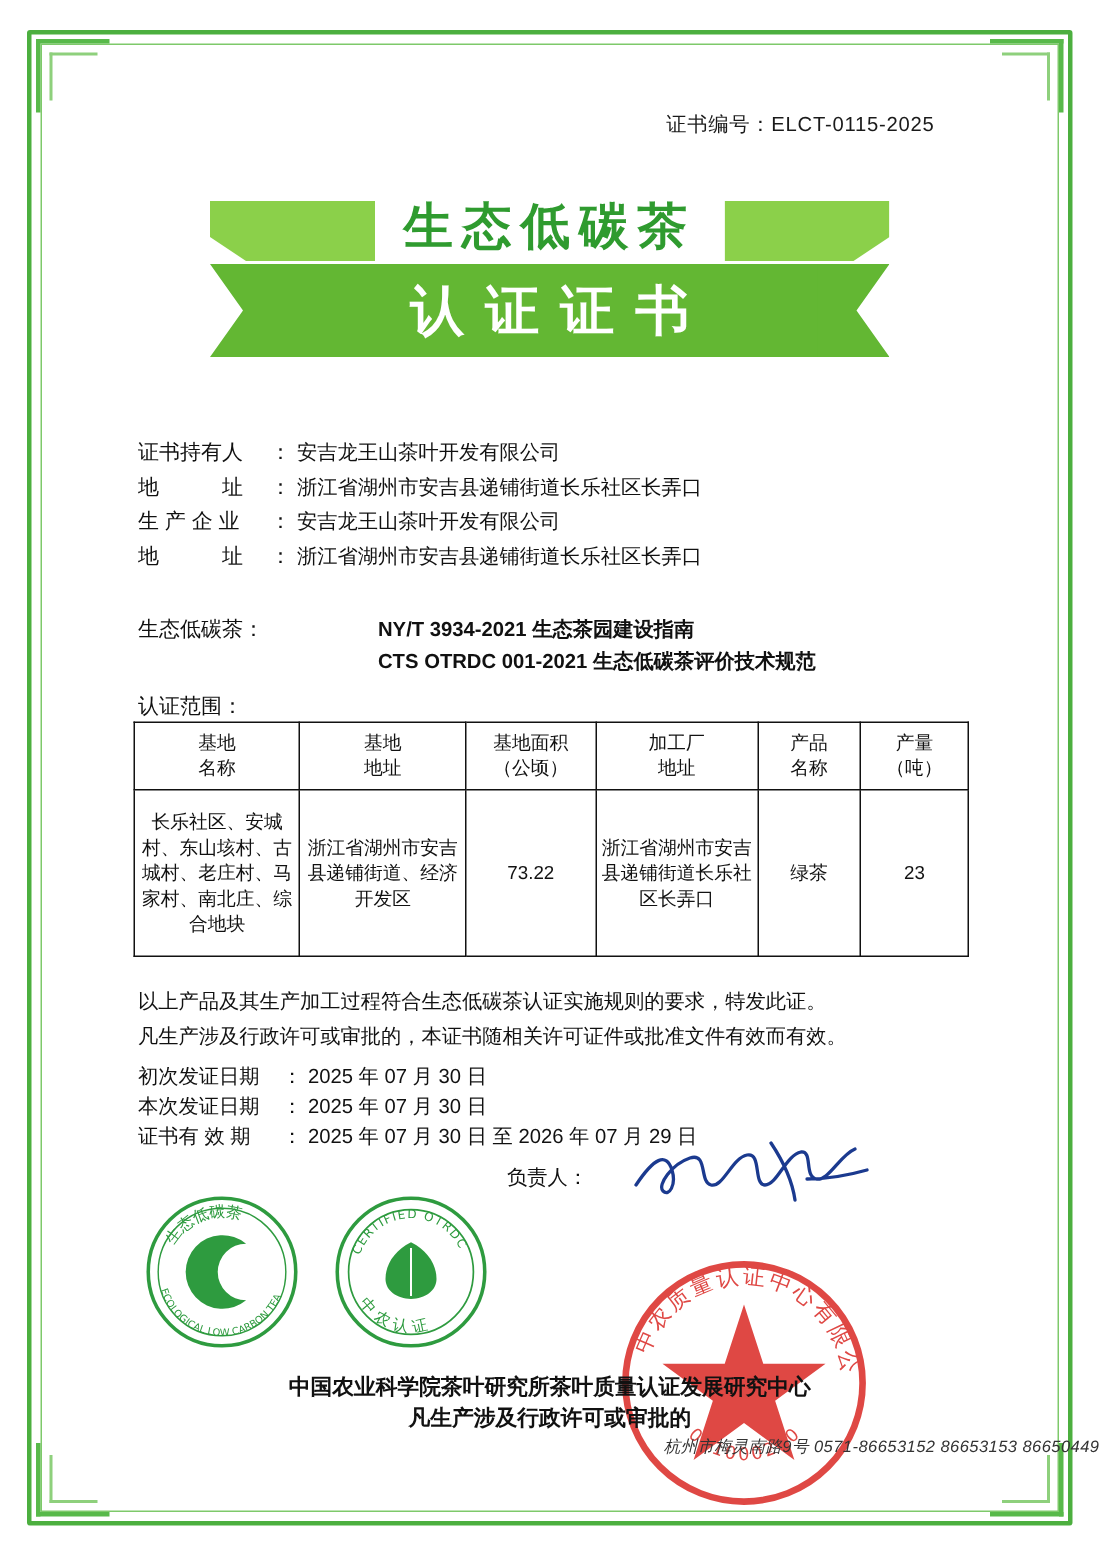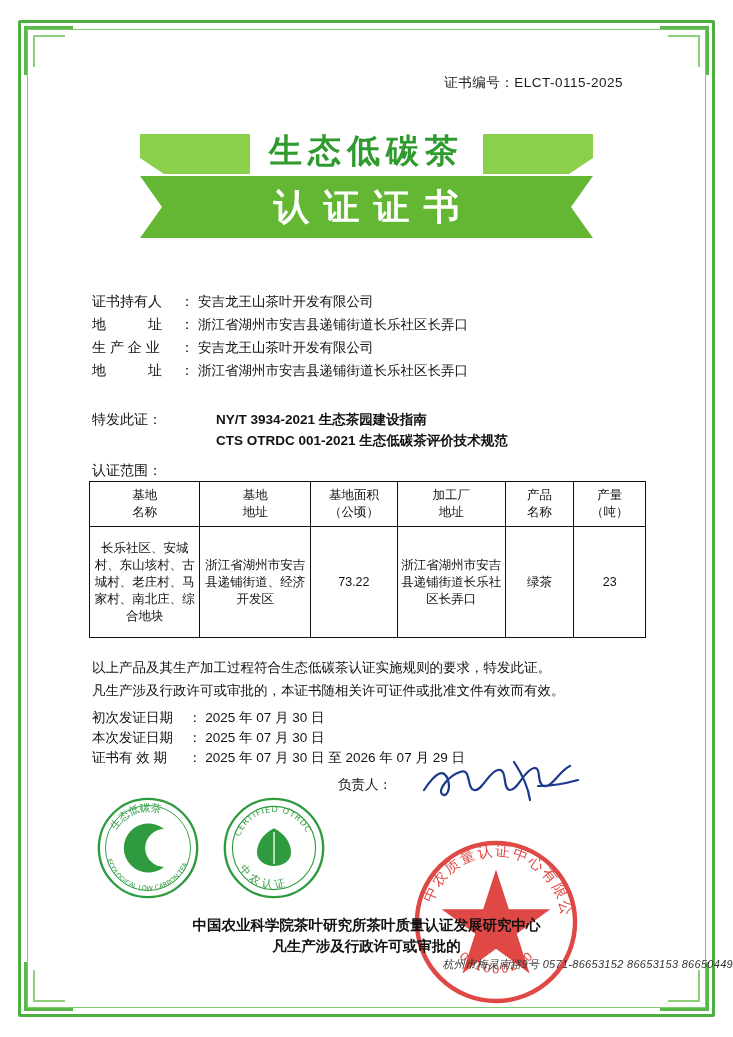--- a/index.html
+++ b/index.html
@@ -169,21 +169,21 @@
     left: 0;
     top: 0;
     width: 92px;
     font-weight: normal;
   }
   .basis-lines {
     margin-left: 124px;
     font-weight: bold;
     font-size: 13.5px;
   }
-  .basis-lines div { white-space: nowrap; }
+  .basis-lines div { white-space: nowrap; margin-left: 36px; }
 
   
   .scope-title {
     position: absolute;
     top: 462px;
     left: 92px;
     font-size: 14px;
     text-align: center;
   }
   table.scope {
@@ -334,21 +334,21 @@
       <span class="info-value">安吉龙王山茶叶开发有限公司</span>
     </div>
     <div class="info-row">
       <span class="info-label">地　　　址</span>
       <span class="info-colon">：</span>
       <span class="info-value">浙江省湖州市安吉县递铺街道长乐社区长弄口</span>
     </div>
   </div>
 
   <div class="basis-block">
-    <div class="basis-title">特发此证：</div>
+    <div class="basis-title">生态低碳茶：</div>
     <div class="basis-lines">
       <div>NY/T 3934-2021  生态茶园建设指南</div>
       <div>CTS OTRDC 001-2021  生态低碳茶评价技术规范</div>
     </div>
   </div>
 
   <div class="scope-title">认证范围：</div>
 
   <table class="scope">
     <thead>

